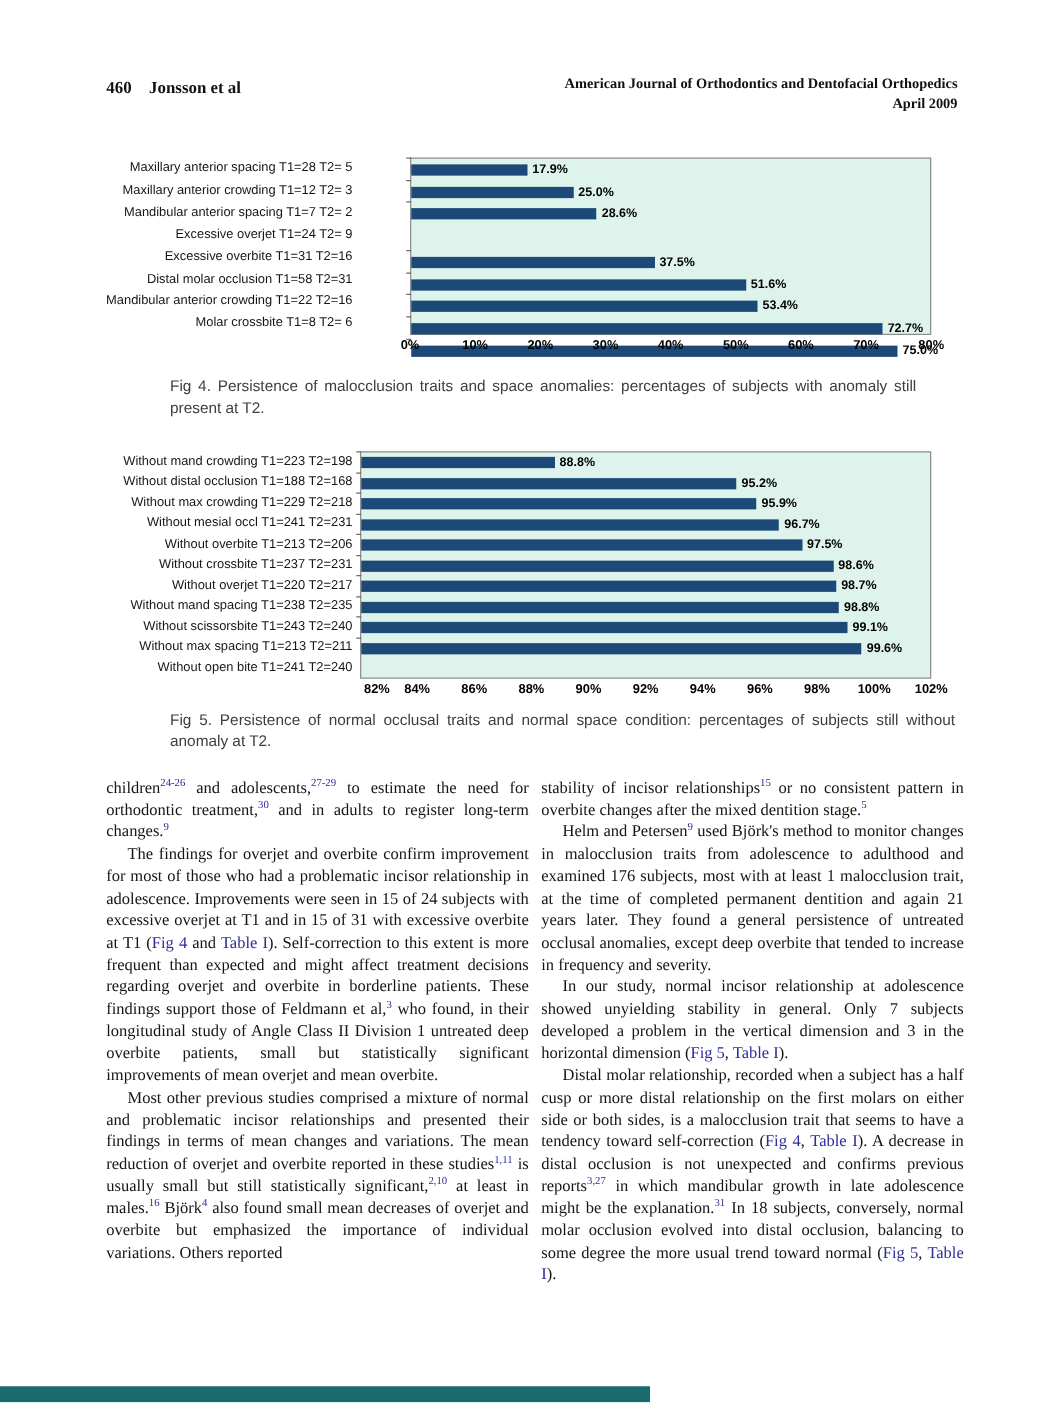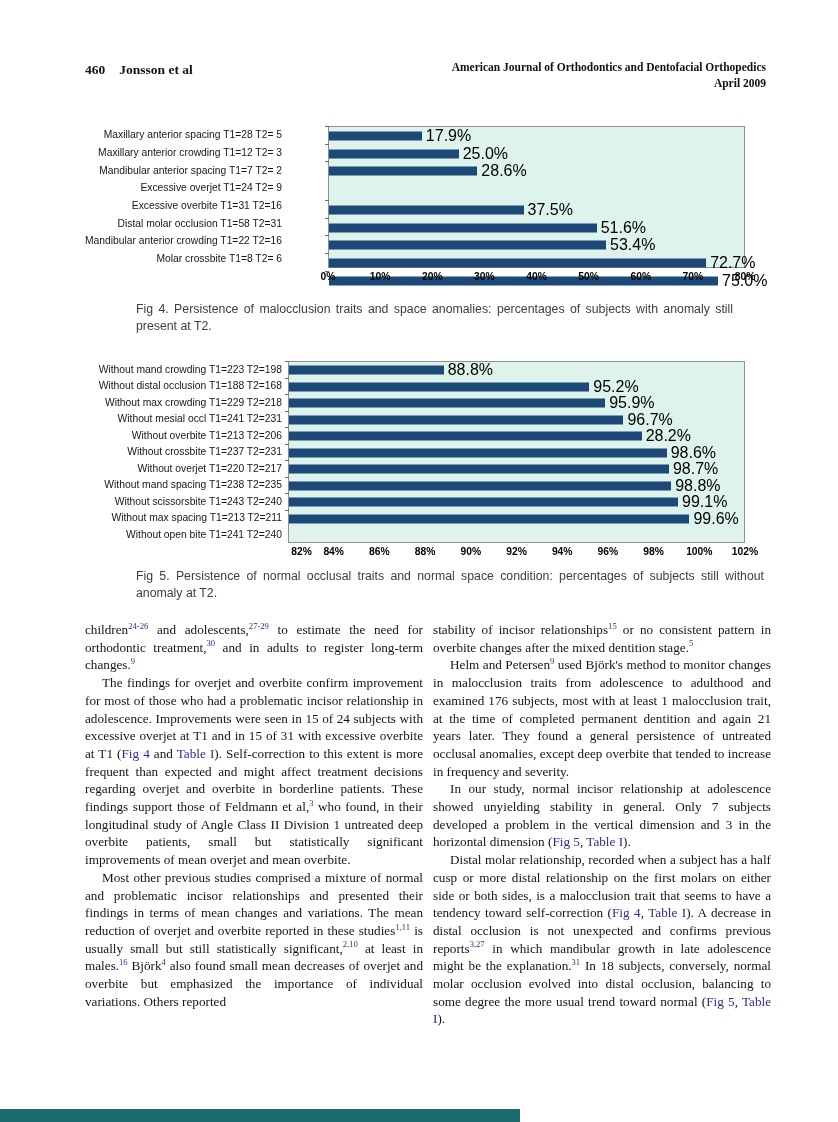--- a/index.html
+++ b/index.html
@@ -15,22 +15,22 @@
   
   .chart{position:absolute;display:flex;font-family:"Liberation Sans", sans-serif;}
   .chart-labels{display:flex;flex-direction:column;width:203px;}
   .chart-labels .cat{display:flex;align-items:center;justify-content:flex-end;
                      padding-right:6px;font-size:10.3px;color:#161616;white-space:nowrap;}
   .chart-right{flex:1;}
   .chart-plot{position:relative;border:1px solid #8f8f8f;box-sizing:border-box;}
   .bar-row{position:relative;}
   .bar-row::before{content:"";position:absolute;left:-4px;top:-1px;width:4px;height:1px;background:#6b6b6b;}
   .bar{position:absolute;left:0;top:50%;transform:translateY(-50%);height:9px;}
-  .bar-val{position:absolute;top:50%;transform:translateY(-50%);font-size:16px;
-           font-weight:normal;color:#000;white-space:nowrap;}
+  .bar-val{position:absolute;top:50%;transform:translateY(-50%);font-size:10px;
+           font-weight:bold;color:#000;white-space:nowrap;}
   .chart-xaxis{position:relative;height:15px;margin-top:3px;}
   .chart-xaxis .tick{position:absolute;transform:translateX(-50%);font-size:10.3px;
                      font-weight:bold;color:#000;white-space:nowrap;}
 
   
   .fig-caption{position:absolute;font-family:"Liberation Sans", sans-serif;font-size:12.3px;
                line-height:1.38;color:#3d3d3d;text-align:justify;}
 
   
   .col{position:absolute;width:338px;font-size:13.2px;line-height:17.7px;text-align:justify;color:#141414;}
@@ -143,21 +143,21 @@
           <div class="bar-row" style="height: 16.5px;">
             <div class="bar" style="width: 69.5%; background: rgb(28, 73, 119);"></div>
             <span class="bar-val" style="left: calc(69.5% + 4px);">95.9%</span>
           </div>
           <div class="bar-row" style="height: 16.5px;">
             <div class="bar" style="width: 73.5%; background: rgb(28, 73, 119);"></div>
             <span class="bar-val" style="left: calc(73.5% + 4px);">96.7%</span>
           </div>
           <div class="bar-row" style="height: 16.5px;">
             <div class="bar" style="width: 77.5%; background: rgb(28, 73, 119);"></div>
-            <span class="bar-val" style="left: calc(77.5% + 4px);">28.2%</span>
+            <span class="bar-val" style="left: calc(77.5% + 4px);">97.5%</span>
           </div>
           <div class="bar-row" style="height: 16.5px;">
             <div class="bar" style="width: 83%; background: rgb(28, 73, 119);"></div>
             <span class="bar-val" style="left: calc(83% + 4px);">98.6%</span>
           </div>
           <div class="bar-row" style="height: 16.5px;">
             <div class="bar" style="width: 83.5%; background: rgb(28, 73, 119);"></div>
             <span class="bar-val" style="left: calc(83.5% + 4px);">98.7%</span>
           </div>
           <div class="bar-row" style="height: 16.5px;">

